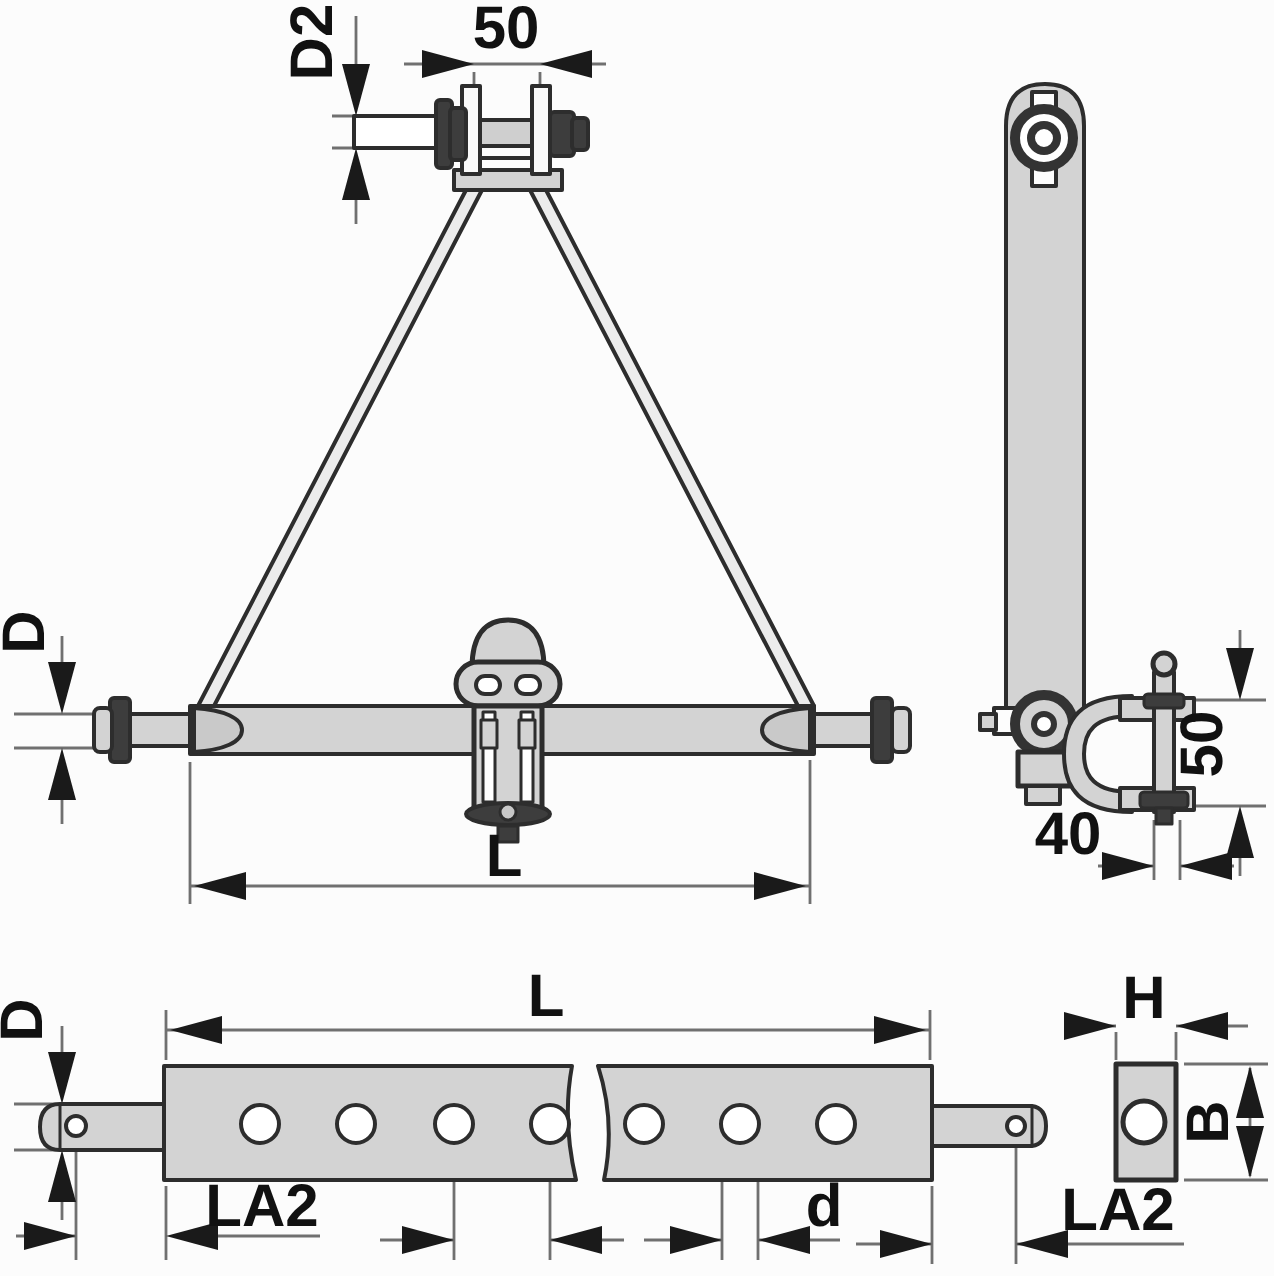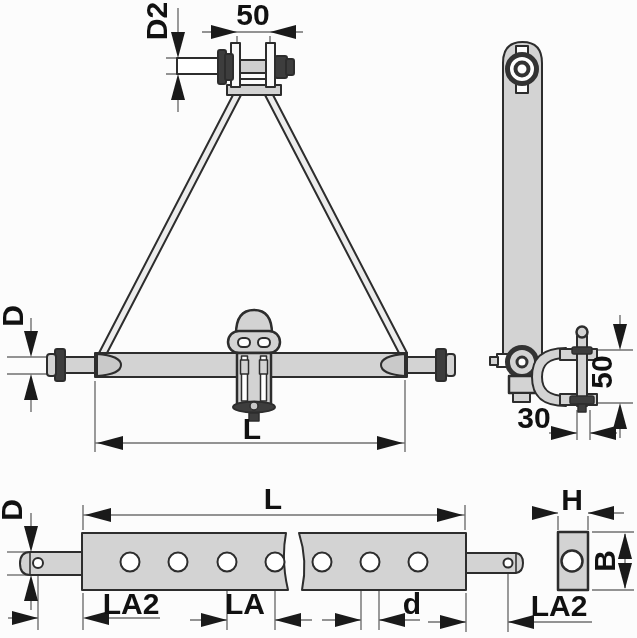--- a/index.html
+++ b/index.html
@@ -207,25 +207,24 @@
     <circle cx="572" cy="561" r="10.5" fill="#ffffff" stroke-width="2.5"></circle>
   </g>
 </svg>
 
   <div class="lbl" style="left:228px;top:2px;width:50px;height:26px;">50</div>
   <div class="lbl rot" style="left:129px;top:8px;width:56px;height:26px;">D2</div>
   <div class="lbl rot" style="left:-7px;top:303px;width:40px;height:26px;">D</div>
   <div class="lbl" style="left:232px;top:415px;width:40px;height:28px;">L</div>
 
   <div class="lbl rot" style="left:577px;top:359px;width:50px;height:26px;">50</div>
-  <div class="lbl" style="left:509px;top:404px;width:50px;height:28px;">30</div>
+  <div class="lbl" style="left:509px;top:404px;width:50px;height:28px;">40</div>
 
   <div class="lbl rot" style="left:-8px;top:497px;width:40px;height:26px;">D</div>
   <div class="lbl" style="left:253px;top:485px;width:40px;height:28px;">L</div>
   <div class="lbl" style="left:96px;top:590px;width:70px;height:28px;">LA2</div>
-  <div class="lbl" style="left:210px;top:590px;width:70px;height:28px;">LA</div>
   <div class="lbl" style="left:392px;top:590px;width:40px;height:28px;">d</div>
   <div class="lbl" style="left:524px;top:592px;width:70px;height:28px;">LA2</div>
 
   <div class="lbl" style="left:552px;top:486px;width:40px;height:28px;">H</div>
   <div class="lbl rot" style="left:585px;top:547px;width:40px;height:28px;">B</div>
 
 </div>
 
 </body></html>

